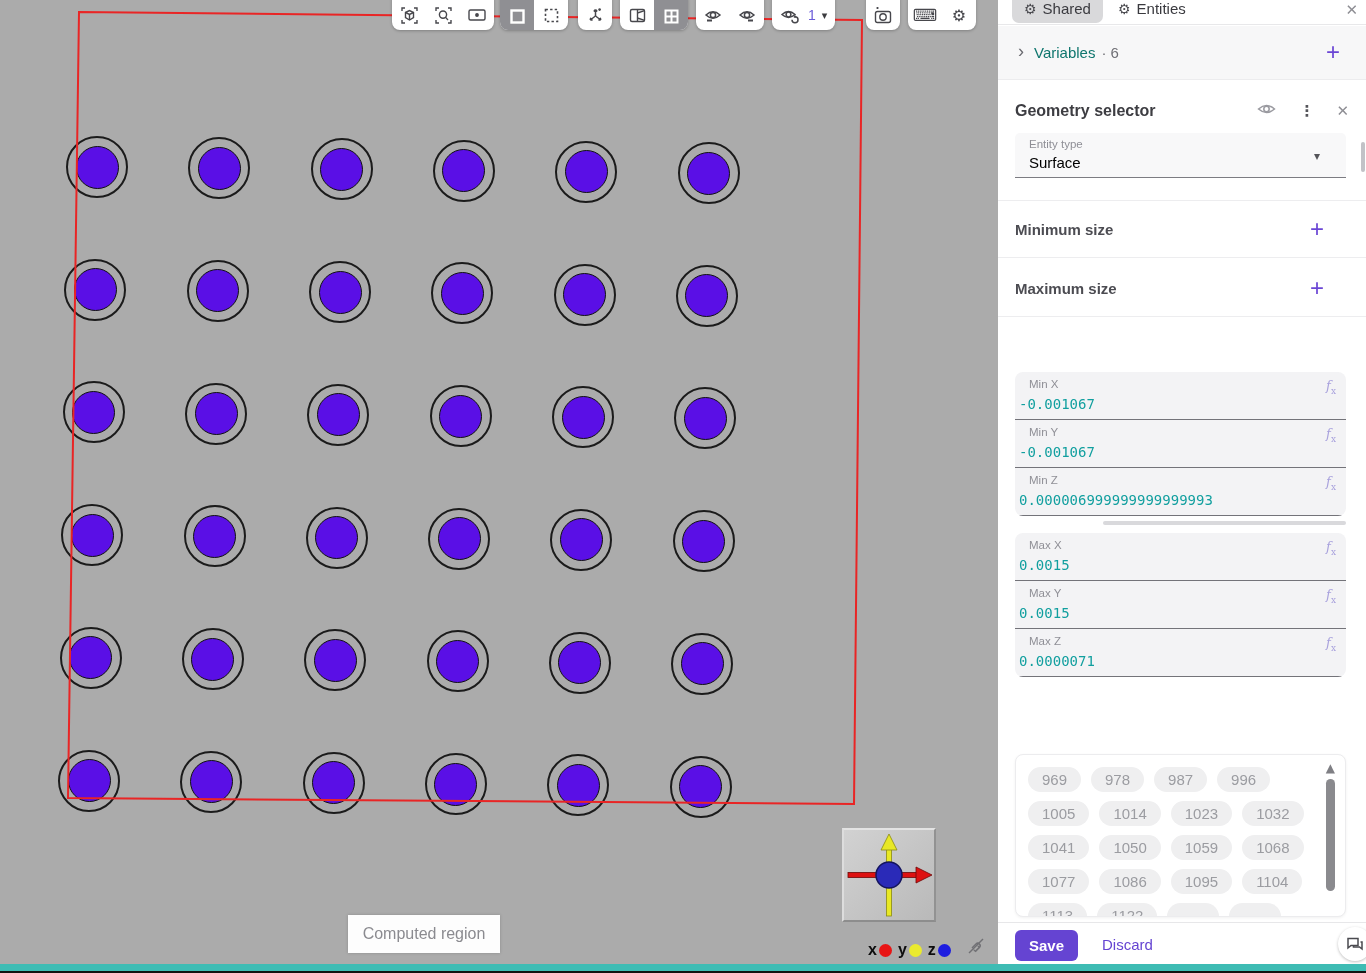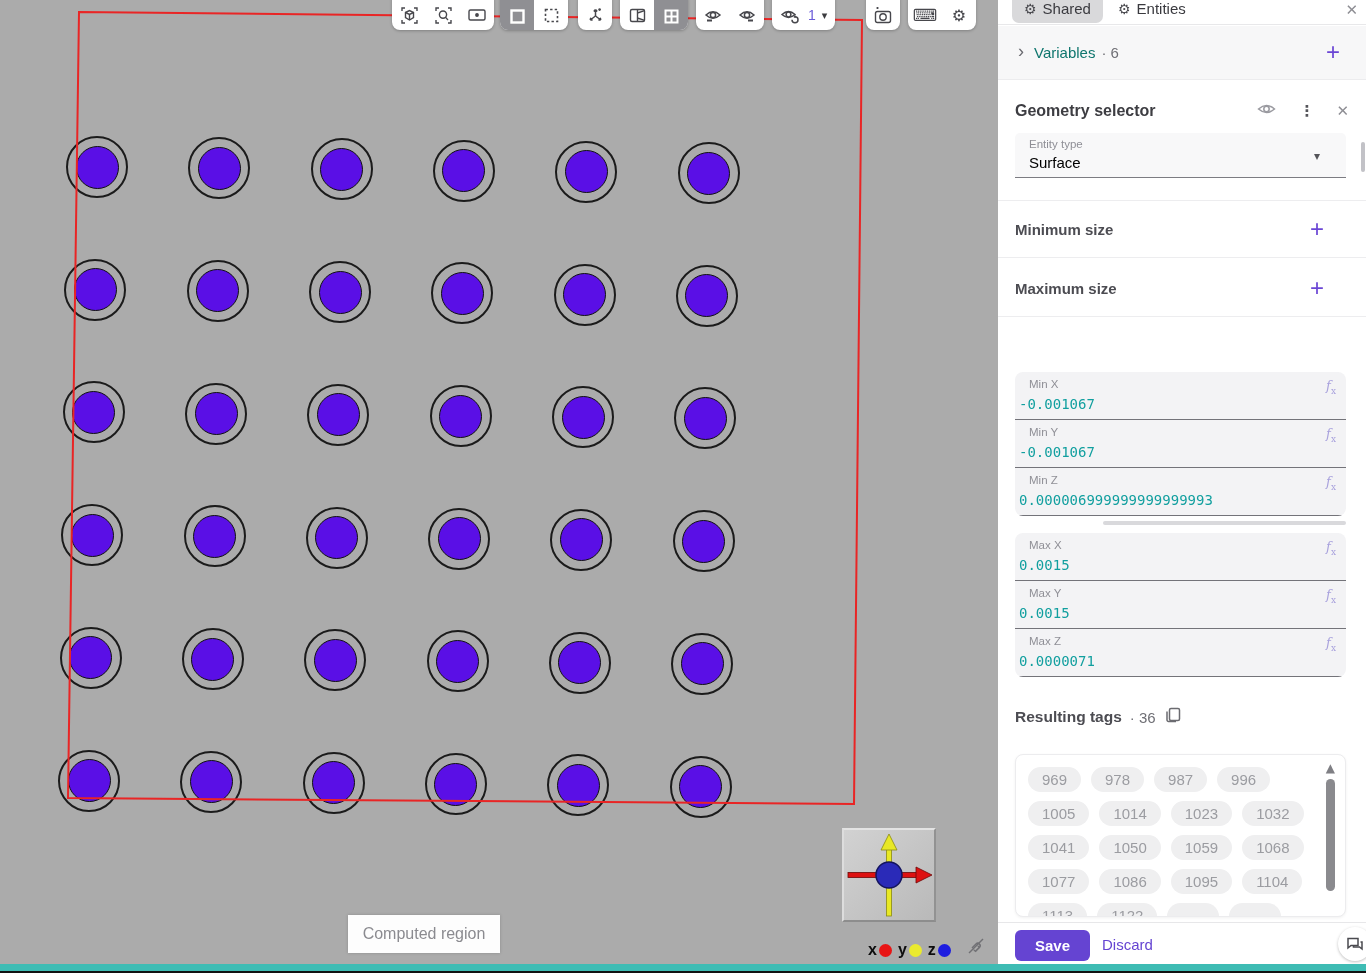--- a/index.html
+++ b/index.html
@@ -92,21 +92,21 @@
 
   #tags-box { position:absolute; left:17px; top:754px; width:331px; height:163px; background:#ffffff;
               border:1px solid #ececee; border-radius:8px; box-shadow:0 1px 3px rgba(0,0,0,.06); overflow:hidden; }
   #chips { position:absolute; left:12px; top:12px; width:288px; display:flex; flex-wrap:wrap; gap:9px 10px; }
   .chip { background:#efeff0; color:#9b9ca1; font-size:15px; padding:4px 14px; border-radius:15px; cursor:default; }
   .chip.blank { width:52px; height:27px; padding:0; }
   #tags-scroll-up { position:absolute; right:10px; top:6px; color:#7f7f84; font-size:12px; font-family:"DejaVu Sans", sans-serif; cursor:pointer; }
   #tags-thumb { position:absolute; right:10px; top:24px; width:9px; height:112px; background:#8a8a8e; border-radius:5px; cursor:grab; }
 
   #panel-footer-divider { top:922px; background:#e7e7e9; }
-  #save-btn { position:absolute; left:17px; top:930px; width:75px; height:31px; background:#6544d2; color:#ffffff;
+  #save-btn { position:absolute; left:17px; top:930px; width:63px; height:31px; background:#6544d2; color:#ffffff;
               border:none; border-radius:6px; font-size:15px; font-weight:bold; cursor:pointer; font-family:"Liberation Sans", sans-serif; }
   #discard-btn { position:absolute; left:104px; top:936px; color:#6544d2; font-size:15px; cursor:pointer; background:none; border:none; font-family:"Liberation Sans", sans-serif; }
   #chat-fab { position:absolute; left:340px; top:927px; width:34px; height:34px; background:#ffffff; border-radius:50%;
               box-shadow:0 1px 3px rgba(0,0,0,.25); display:flex; align-items:center; justify-content:center; cursor:pointer; color:#4a4a4f; }
 
   #teal-bar { left:0; top:964px; width:1366px; height:7px; background:#3ebcb4; }
   #black-bar { left:0; top:971px; width:1366px; height:2px; background:#121212; }
 </style>
 </head>
 <body>
@@ -486,32 +486,20 @@
                    <span class="fvalue">0.0015</span>
                    <span class="fx"><i>f</i><sub>x</sub></span>
       </div>
       <div class="bb-field">
         <span class="flabel">Max Z</span>
                    <span class="fvalue">0.0000071</span>
                    <span class="fx"><i>f</i><sub>x</sub></span>
       </div>
     </div>
 
-  <div id="tags-header">
-    <span class="sec-title">Resulting tags</span>
-    <span class="tcount">· <span>36</span></span>
-    <span style="cursor:pointer;">
-      <svg width="18" height="18" viewBox="0 0 18 18">
-          <g fill="none" stroke="#6b6b70" stroke-width="1.5">
-        <rect x="5.5" y="2.5" width="10" height="12" rx="1.5"></rect>
-            <path d="M3 5.5 V14 a1.5 1.5 0 0 0 1.5 1.5 H12"></path>
-          </g>
-        </svg>
-    </span>
-  </div>
 
   <div id="tags-box">
     <div id="chips">
         <span class="chip">969</span>
         <span class="chip">978</span>
         <span class="chip">987</span>
         <span class="chip">996</span>
         <span class="chip">1005</span>
         <span class="chip">1014</span>
         <span class="chip">1023</span>

